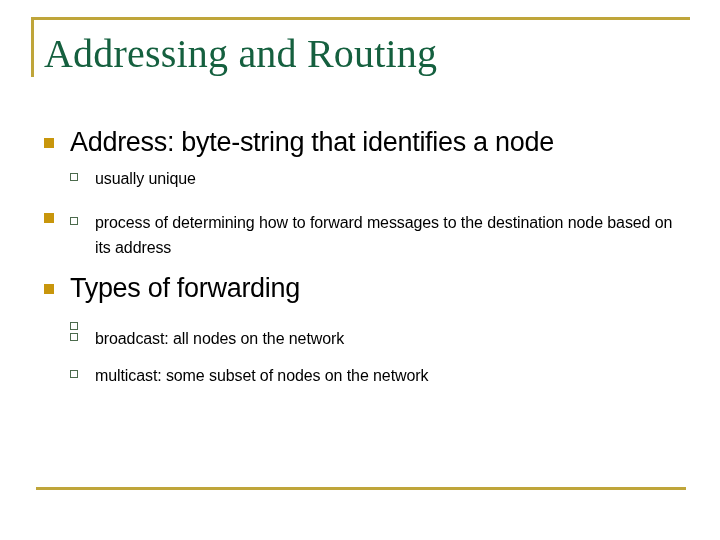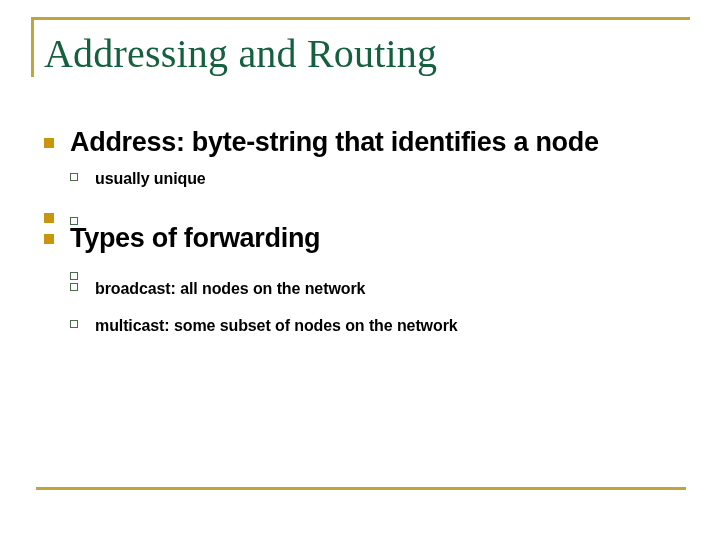--- a/index.html
+++ b/index.html
@@ -66,21 +66,20 @@
     position: absolute;
     left: 0;
     top: 126px;
     width: 720px;
     height: 350px;
   }
 
   .bullet-row {
     position: relative;
     display: block;
-    font-weight: bold;
   }
 
   
   .lvl1 {
     position: relative;
     padding-left: 70px;
     color: #000000;
     font-size: 27px;
     line-height: 33px;
     font-family: "Liberation Sans", sans-serif;
@@ -155,20 +154,21 @@
     <div class="sp-b"></div>
 
     <div class="lvl1 bullet-row">
       <span class="marker"></span>
     </div>
 
     <div class="sp-c"></div>
 
     <div class="lvl2 bullet-row">
       <span class="marker"></span>
+      <span class="wrap-text">process of determining how to forward messages to the destination node based on its address</span>
     </div>
 
     <div class="sp-d"></div>
 
     <div class="lvl1 bullet-row">
       <span class="marker"></span>
       <span>Types of forwarding</span>
     </div>
 
     <div class="sp-e"></div>

